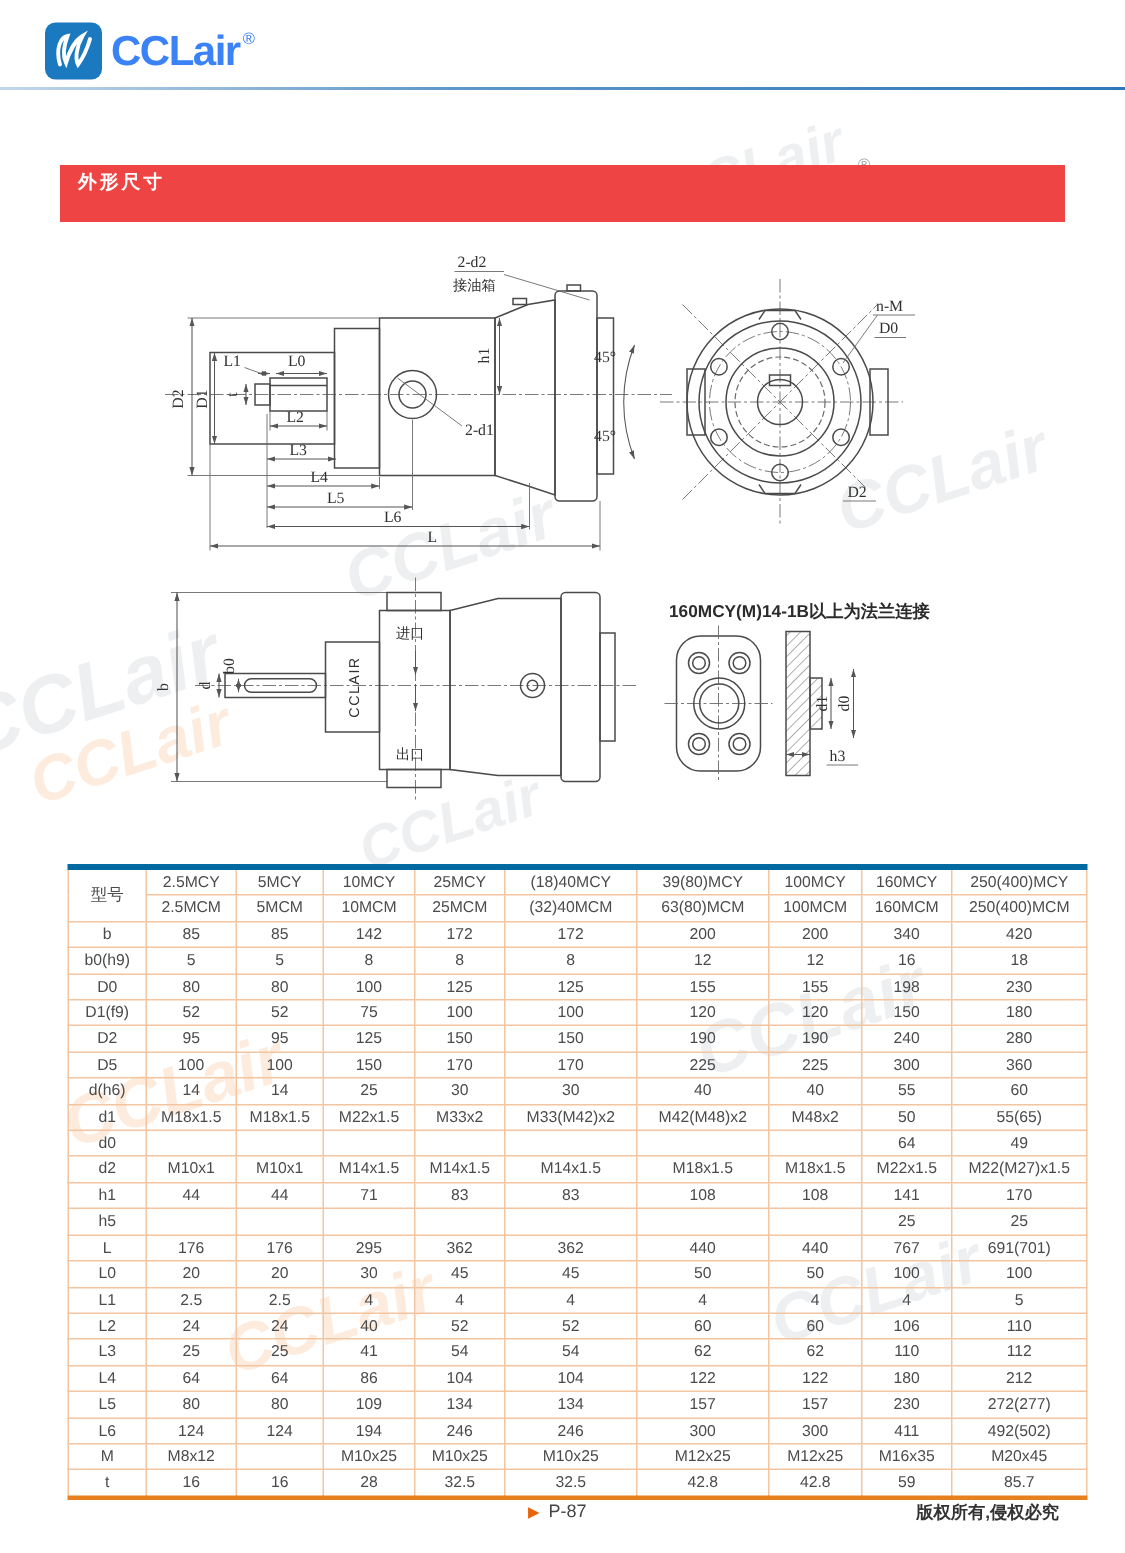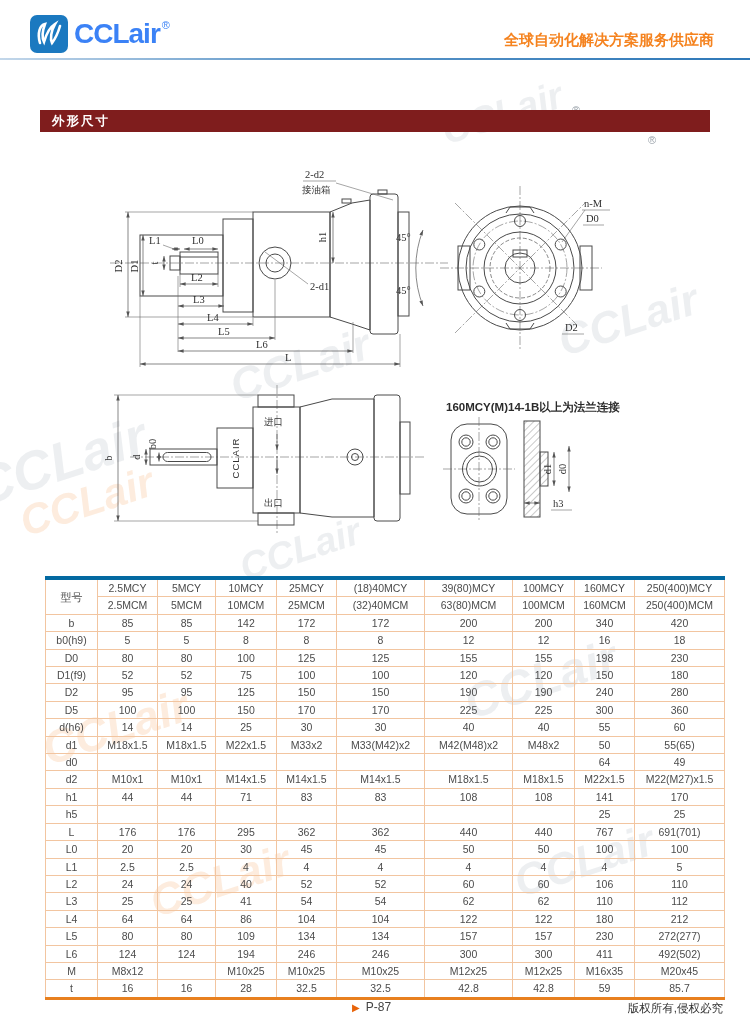--- a/index.html
+++ b/index.html
@@ -6,21 +6,21 @@
   .page{position:relative;width:750px;height:1035px;background:#ffffff;overflow:hidden;
         font-family:"Liberation Sans",sans-serif;margin:0 auto;}
   
   .hdr-logo-box{position:absolute;left:30px;top:15px;width:38px;height:38px;background:#1b79c0;border-radius:7px;}
   .hdr-brand{position:absolute;left:74px;top:18px;color:#3b82f6;font-size:28px;font-weight:bold;letter-spacing:-1px;}
   .hdr-brand sup{font-size:11px;position:relative;top:-4px;left:2px;font-weight:normal;}
   .hdr-tagline{position:absolute;right:36px;top:31px;color:#f5831f;font-size:15px;font-weight:bold;}
   .hdr-line{position:absolute;left:0;top:58px;width:750px;height:2px;
             background:linear-gradient(to right,#c3d7ea,#5e97c9 40%,#2e78b8);}
   
-  .section-bar{position:absolute;left:40px;top:110px;width:670px;height:22px;background:#7f1d1d;z-index:3;}
+  .section-bar{position:absolute;left:40px;top:110px;width:670px;height:38px;background:#ef4444;z-index:3;}
   .section-bar .t{color:#ffffff;font-size:12.5px;font-weight:bold;line-height:22px;padding-left:12px;letter-spacing:2px;}
   
   .wm{position:absolute;font-weight:bold;font-style:italic;transform:rotate(-18deg);white-space:nowrap;z-index:0;pointer-events:none;}
   .wm.g{color:rgba(175,182,192,0.22);}
   .wm.o{color:rgba(244,160,92,0.20);}
   .wm1{left:-28px;top:430px;font-size:54px;}
   .wm2{left:18px;top:478px;font-size:42px;}
   .wm3{left:440px;top:92px;font-size:38px;color:rgba(185,192,200,0.18);}
   .wm4{left:556px;top:295px;font-size:44px;}
   .wm5{left:228px;top:340px;font-size:44px;}
@@ -46,21 +46,21 @@
   .tbl-wrap{position:absolute;left:45px;top:576px;z-index:2;}
   table.dims{border-collapse:collapse;width:674px;table-layout:fixed;
              border-top:4px solid #0369a1;border-bottom:3px solid #e8801f;}
   table.dims th,table.dims td{border:1px solid #f2c5a0;font-weight:normal;font-size:10.5px;
              color:#4b4b4b;text-align:center;padding:1px 0;line-height:14.4px;height:14.4px;
              overflow:hidden;white-space:nowrap;background:transparent;}
   table.dims th.corner{font-size:11px;color:#4b4b4b;}
   
   .footer-page{position:absolute;left:352px;top:1000px;font-size:12px;color:#444;z-index:2;}
   .footer-page .tri{color:#e8640a;font-size:10px;margin-right:6px;}
-  .footer-copy{position:absolute;right:27px;top:1001px;font-size:11.5px;font-weight:normal;color:#333;z-index:2;}
+  .footer-copy{position:absolute;right:44px;top:1001px;font-size:11.5px;font-weight:bold;color:#333;z-index:2;}
 </style>
 </head>
 <body>
 
 <div class="page">
 
   <div class="wm g wm1">CCLair</div>
   <div class="wm o wm2">CCLair</div>
   <div class="wm g wm3">CCLair</div>
   <div class="wm g wm4">CCLair</div>
@@ -72,21 +72,20 @@
   <div class="wm g wm10">CCLair</div>
   <span class="reg-mark rm1">®</span>
   <span class="reg-mark rm2">®</span>
 
   <div class="hdr-logo-box">
     <svg width="38" height="38" viewBox="0 0 38 38">
       <path d="M10,28 C7,18 10,10 15,9 C12,17 12,23 14,27 C16,20 20,12 25,9 C21,16 20,24 22,28 C25,24 28,18 30,11" fill="none" stroke="#ffffff" stroke-width="2.6" stroke-linecap="round"></path>
     </svg>
   </div>
   <div class="hdr-brand"><span>CCLair</span><sup>®</sup></div>
-  <div class="hdr-tagline">全球自动化解决方案服务供应商</div>
   <div class="hdr-line"></div>
 
   <div class="section-bar">
     <div class="t">外形尺寸</div>
   </div>
 
   <svg class="draw-svg" viewBox="0 0 750 580">
     <defs>
       <marker id="ar" markerWidth="9" markerHeight="7" refX="8" refY="2.5" orient="auto-start-reverse">
         <path d="M0,0 L8,2.5 L0,5 Z" fill="#555"></path>

